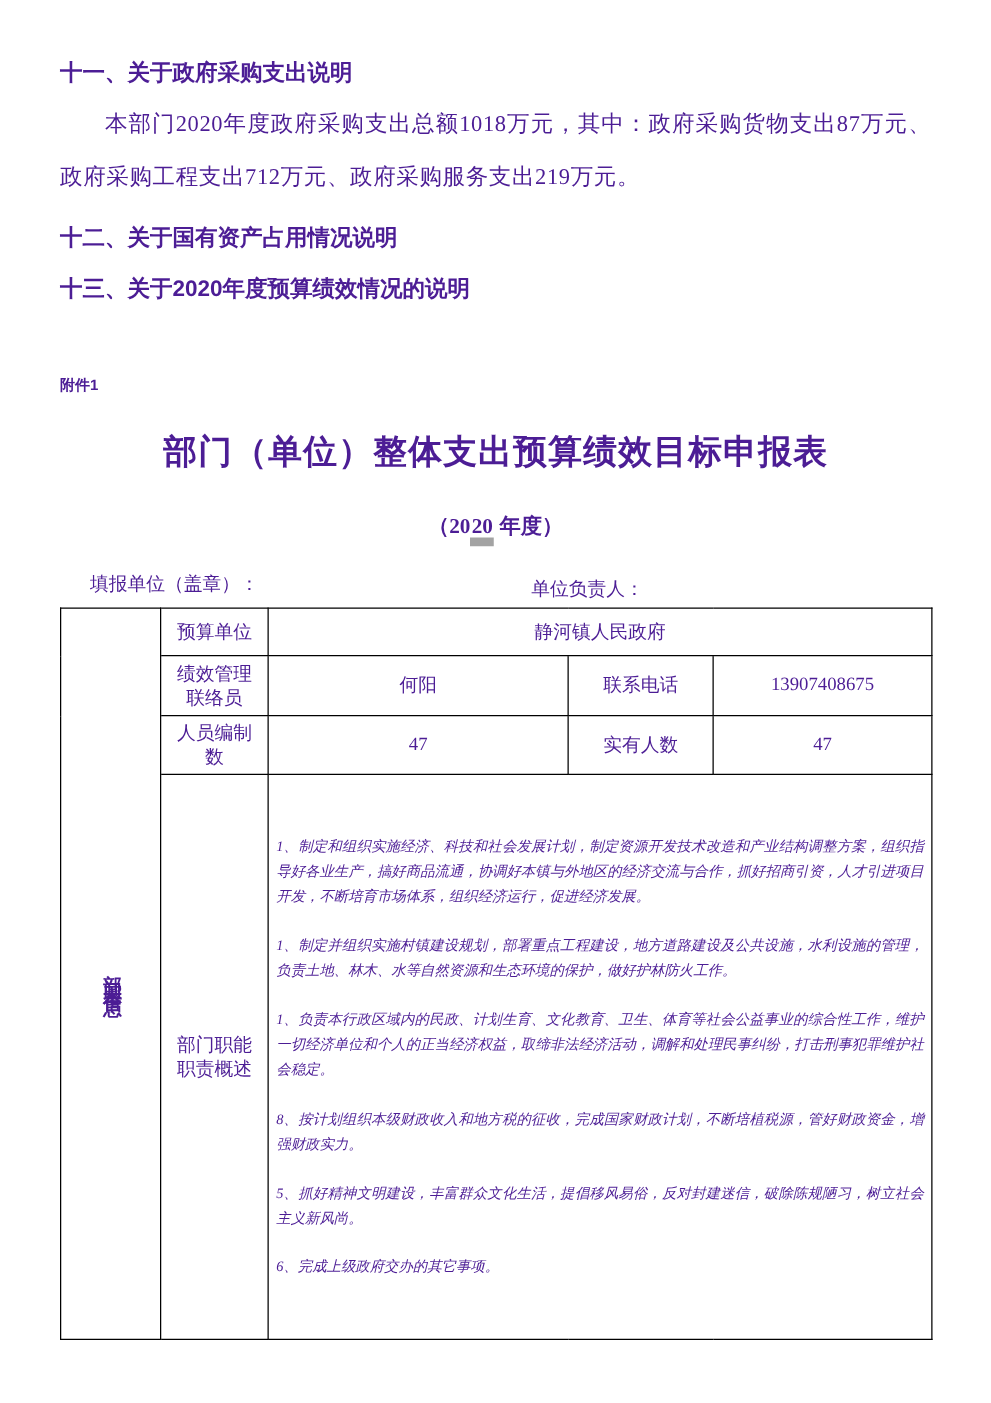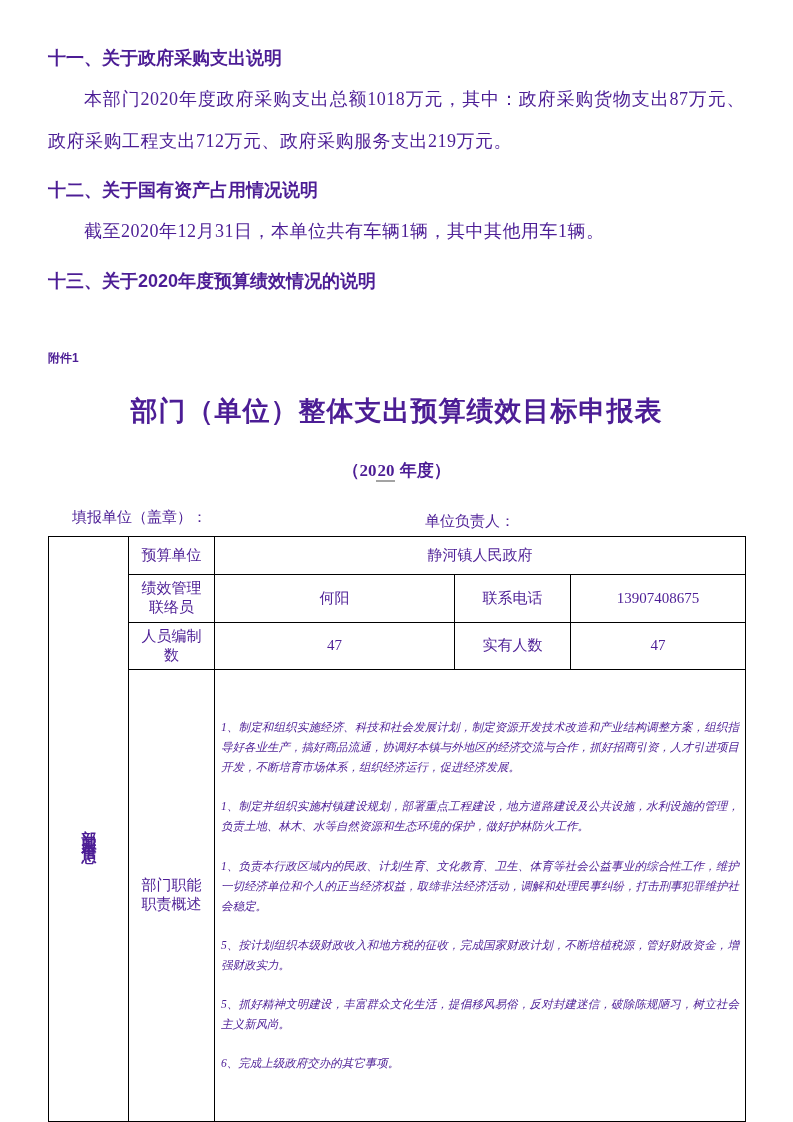--- a/index.html
+++ b/index.html
@@ -45,21 +45,21 @@
     margin-top: 26px;
   }
   .form-subtitle {
     font-family: "Liberation Serif", serif;
     font-weight: bold;
     font-size: 17px;
     text-align: center;
     margin-top: 30px;
   }
   .form-subtitle .filled {
-    border-bottom: 2px solid #a3a3a3;
+    border-bottom: 7px solid #a3a3a3;
     padding: 0 1px;
   }
   .form-meta {
     font-size: 15px;
     margin-top: 26px;
     position: relative;
     height: 20px;
     padding-left: 24px;
   }
   .form-meta .meta-right {
@@ -113,21 +113,20 @@
 </style>
 </head>
 <body>
 
 <div class="page">
 
   <div class="sec-heading">十一、关于政府采购支出说明</div>
   <p class="sec-body">本部门2020年度政府采购支出总额1018万元，其中：政府采购货物支出87万元、政府采购工程支出712万元、政府采购服务支出219万元。</p>
 
   <div class="sec-heading">十二、关于国有资产占用情况说明</div>
-  <p class="sec-body">截至2020年12月31日，本单位共有车辆1辆，其中其他用车1辆。</p>
 
   <div class="sec-heading">十三、关于2020年度预算绩效情况的说明</div>
 
   <div class="attachment">附件1</div>
 
   <h1 class="form-title">部门（单位）整体支出预算绩效目标申报表</h1>
 
   <div class="form-subtitle"><span>（20</span><span class="filled">20</span><span> 年度）</span></div>
 
   <div class="form-meta">
@@ -160,21 +159,21 @@
         <td>47</td>
         <td>实有人数</td>
         <td>47</td>
       </tr>
       <tr class="r4">
         <td>部门职能职责概述</td>
         <td colspan="3" class="duties-cell">
           <p>1、制定和组织实施经济、科技和社会发展计划，制定资源开发技术改造和产业结构调整方案，组织指导好各业生产，搞好商品流通，协调好本镇与外地区的经济交流与合作，抓好招商引资，人才引进项目开发，不断培育市场体系，组织经济运行，促进经济发展。</p>
           <p>1、制定并组织实施村镇建设规划，部署重点工程建设，地方道路建设及公共设施，水利设施的管理，负责土地、林木、水等自然资源和生态环境的保护，做好护林防火工作。</p>
           <p>1、负责本行政区域内的民政、计划生育、文化教育、卫生、体育等社会公益事业的综合性工作，维护一切经济单位和个人的正当经济权益，取缔非法经济活动，调解和处理民事纠纷，打击刑事犯罪维护社会稳定。</p>
-          <p>5、按计划组织本级财政收入和地方税的征收，完成国家财政计划，不断培植税源，管好财政资金，增强财政实力。</p>
+          <p>8、按计划组织本级财政收入和地方税的征收，完成国家财政计划，不断培植税源，管好财政资金，增强财政实力。</p>
           <p>5、抓好精神文明建设，丰富群众文化生活，提倡移风易俗，反对封建迷信，破除陈规陋习，树立社会主义新风尚。</p>
           <p>6、完成上级政府交办的其它事项。</p>
         </td>
       </tr>
     </tbody>
   </table>
 
 </div>
 
 </body></html>

